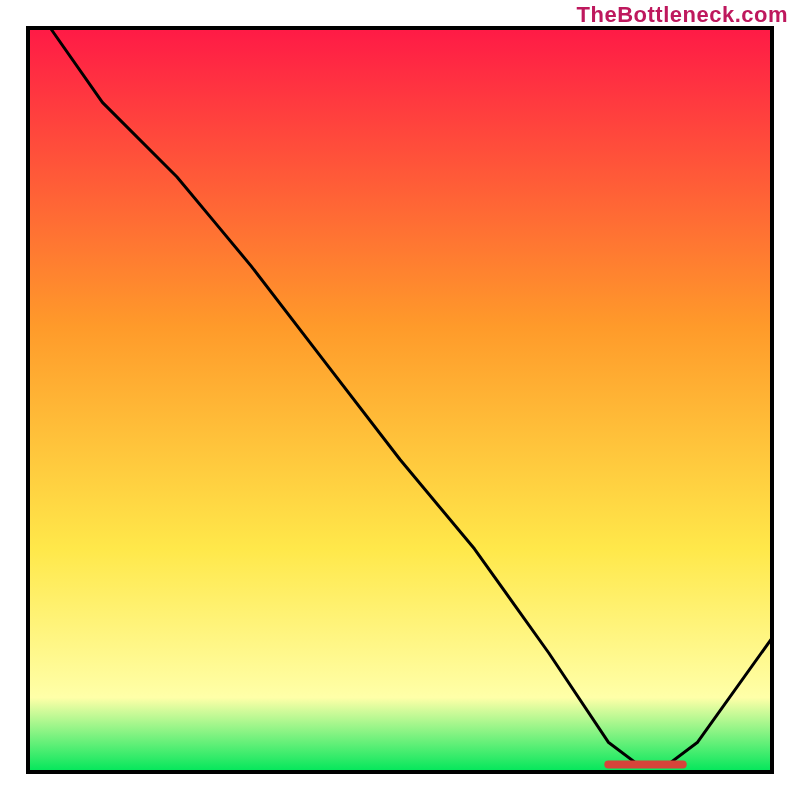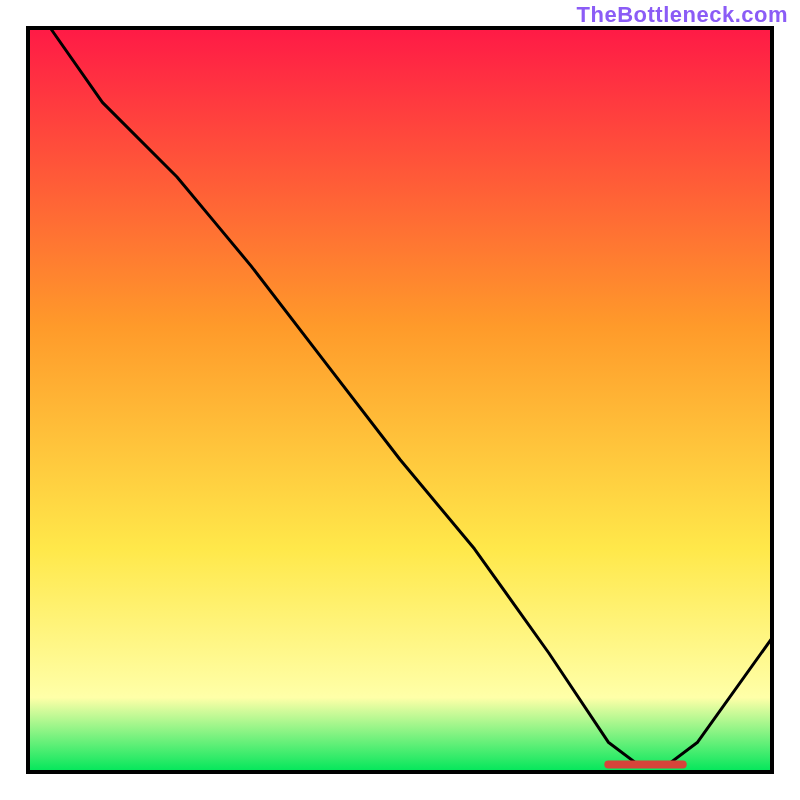--- a/index.html
+++ b/index.html
@@ -15,21 +15,21 @@
     position: relative;
     width: 800px;
     height: 800px;
   }
   .watermark {
     position: absolute;
     top: 2px;
     right: 12px;
     font-size: 22px;
     font-weight: bold;
-    color: #8b5cf6;
+    color: #be185d;
     letter-spacing: 0.5px;
   }
   .chart-svg {
     position: absolute;
     left: 0;
     top: 0;
     width: 800px;
     height: 800px;
   }
   .marker-label {

